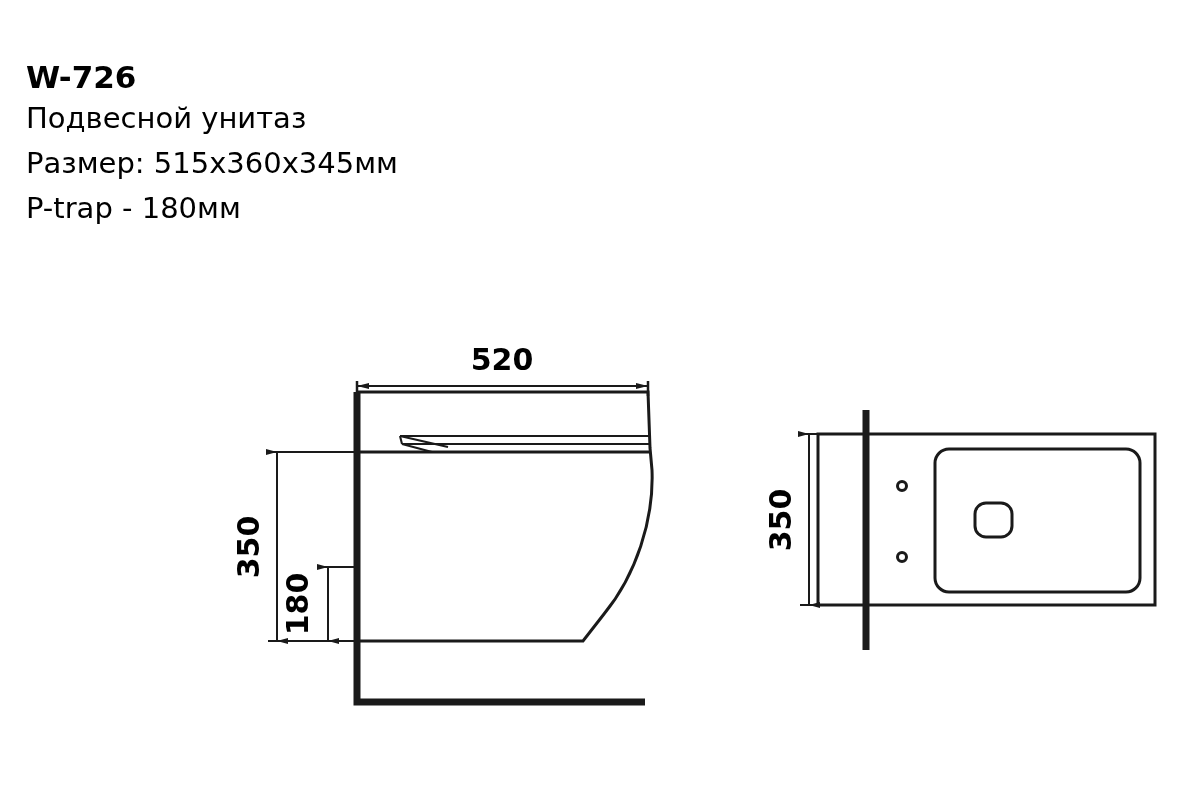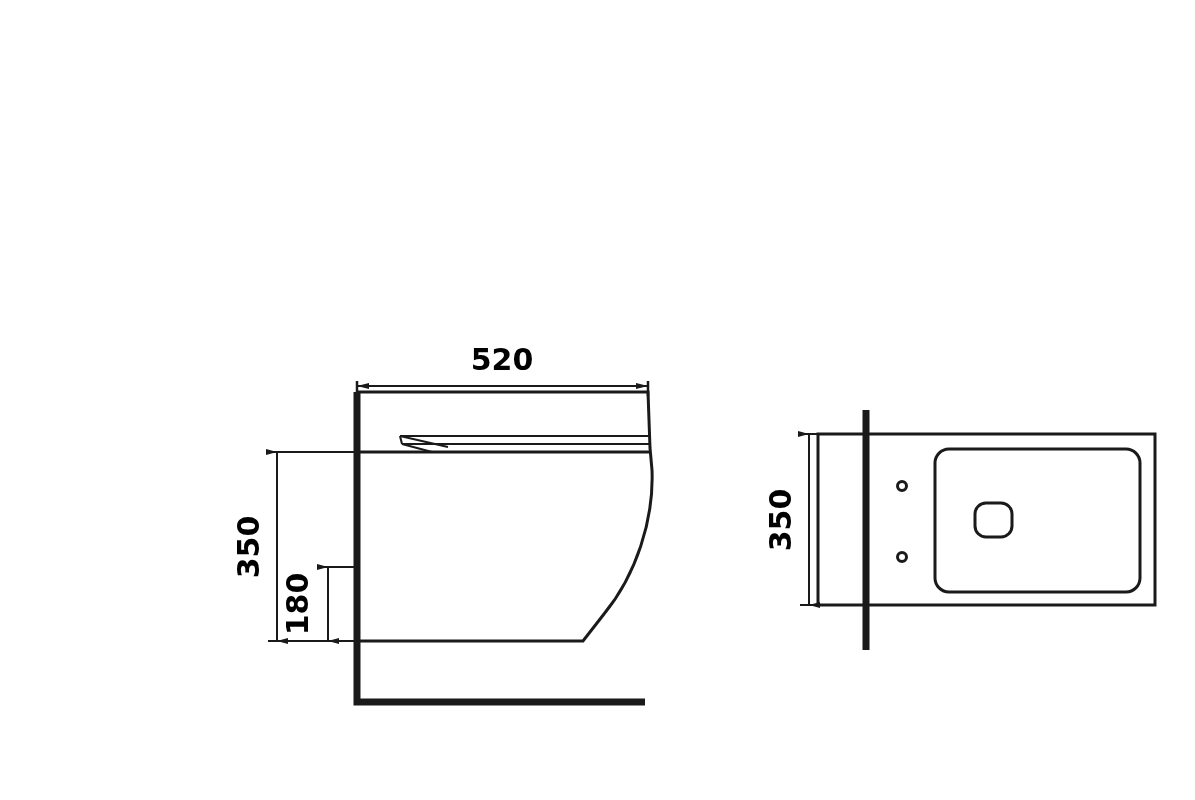--- a/index.html
+++ b/index.html
@@ -53,20 +53,26 @@
     font-size: 30px;
     font-weight: bold;
     fill: #000000;
   }
 </style>
 </head>
 <body>
 
 <div id="sheet">
 
+  <div class="title-block">
+    <div class="model-code">W-726</div>
+    <div class="spec-line">Подвесной унитаз</div>
+    <div class="spec-line">Размер: 515x360x345мм</div>
+    <div class="spec-line">P-trap - 180мм</div>
+  </div>
 
   <svg id="drawing" width="1195" height="800" viewBox="0 0 1195 800">
     <defs>
       <marker id="arrDown" markerWidth="9" markerHeight="12" refX="4.5" refY="11" orient="auto" markerUnits="userSpaceOnUse">
         <path d="M4.5,11 L1.6,0 L7.4,0 Z" fill="#1a1a1a"></path>
       </marker>
       <marker id="arrUp" markerWidth="9" markerHeight="12" refX="4.5" refY="1" orient="auto" markerUnits="userSpaceOnUse">
         <path d="M4.5,1 L1.6,12 L7.4,12 Z" fill="#1a1a1a"></path>
       </marker>
       <marker id="arrLeft" markerWidth="14" markerHeight="9" refX="1" refY="4.5" orient="auto" markerUnits="userSpaceOnUse">

